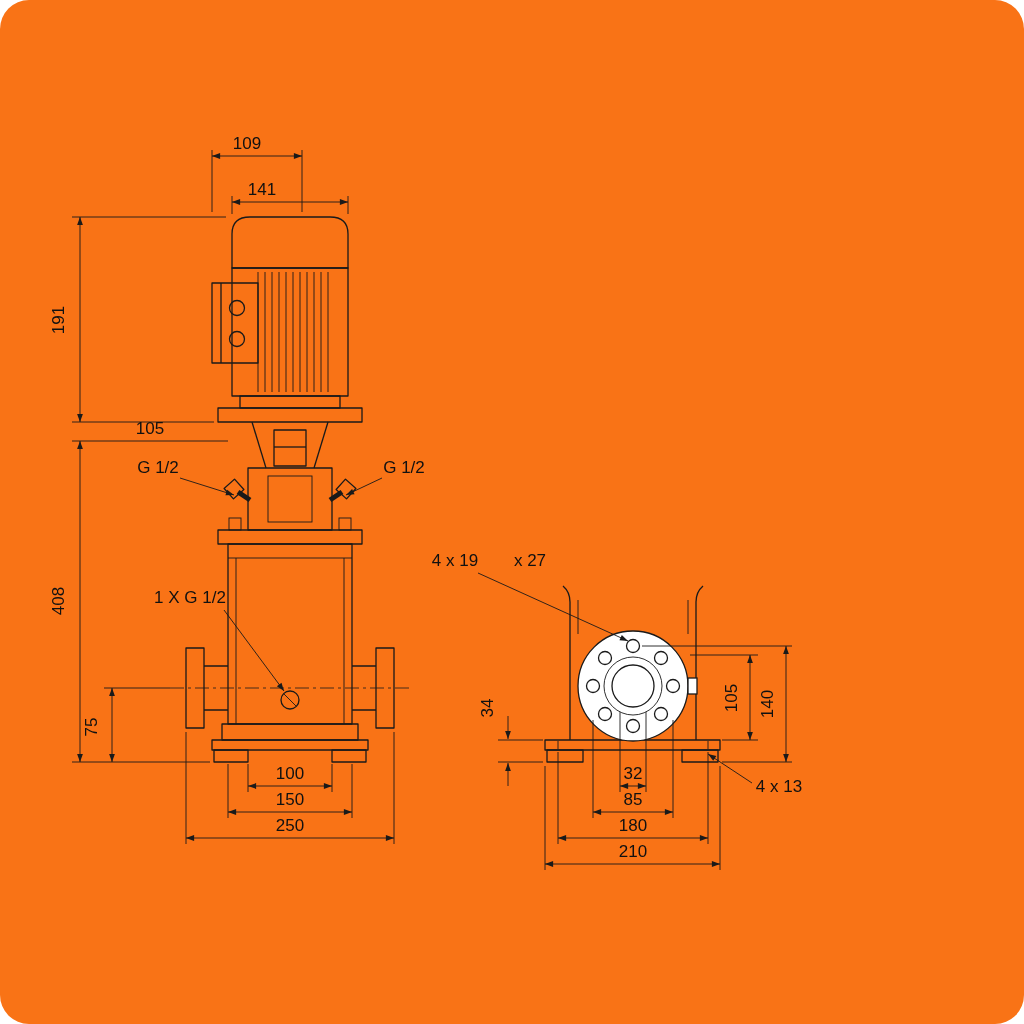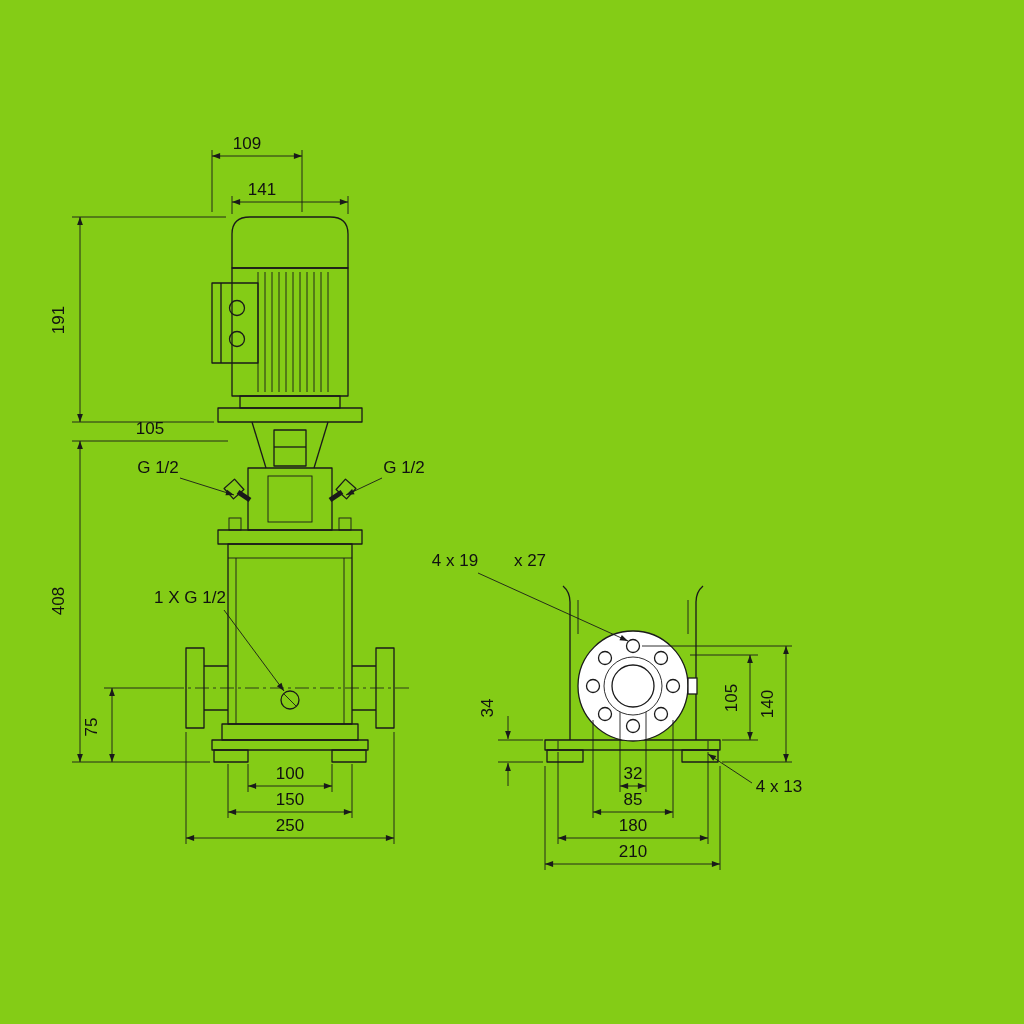--- a/index.html
+++ b/index.html
@@ -1,16 +1,16 @@
 <!DOCTYPE html>
 <html><head>
 <meta charset="utf-8">
 <style>
   html,body{margin:0;padding:0;background:#ffffff;}
-  .sheet{width:1024px;height:1024px;background:#84cc16;position:relative;}
+  .sheet{width:1024px;height:1024px;background:#f97316;position:relative;border-radius:29px;}
   svg text{font:17px "Liberation Sans", sans-serif;fill:#111;}
   .mid{text-anchor:middle;}
   .ln{fill:none;stroke:#1a1a1a;stroke-width:1.3;stroke-linejoin:round;}
   .thin{fill:none;stroke:#1a1a1a;stroke-width:0.9;}
   .cl{fill:none;stroke:#1a1a1a;stroke-width:0.8;stroke-dasharray:14 4 3 4;}
   .white{fill:#ffffff;stroke:#1a1a1a;stroke-width:1.3;}
   .plugstub{stroke:#1a1a1a;stroke-width:5;}
 </style>
 </head>
 <body>

